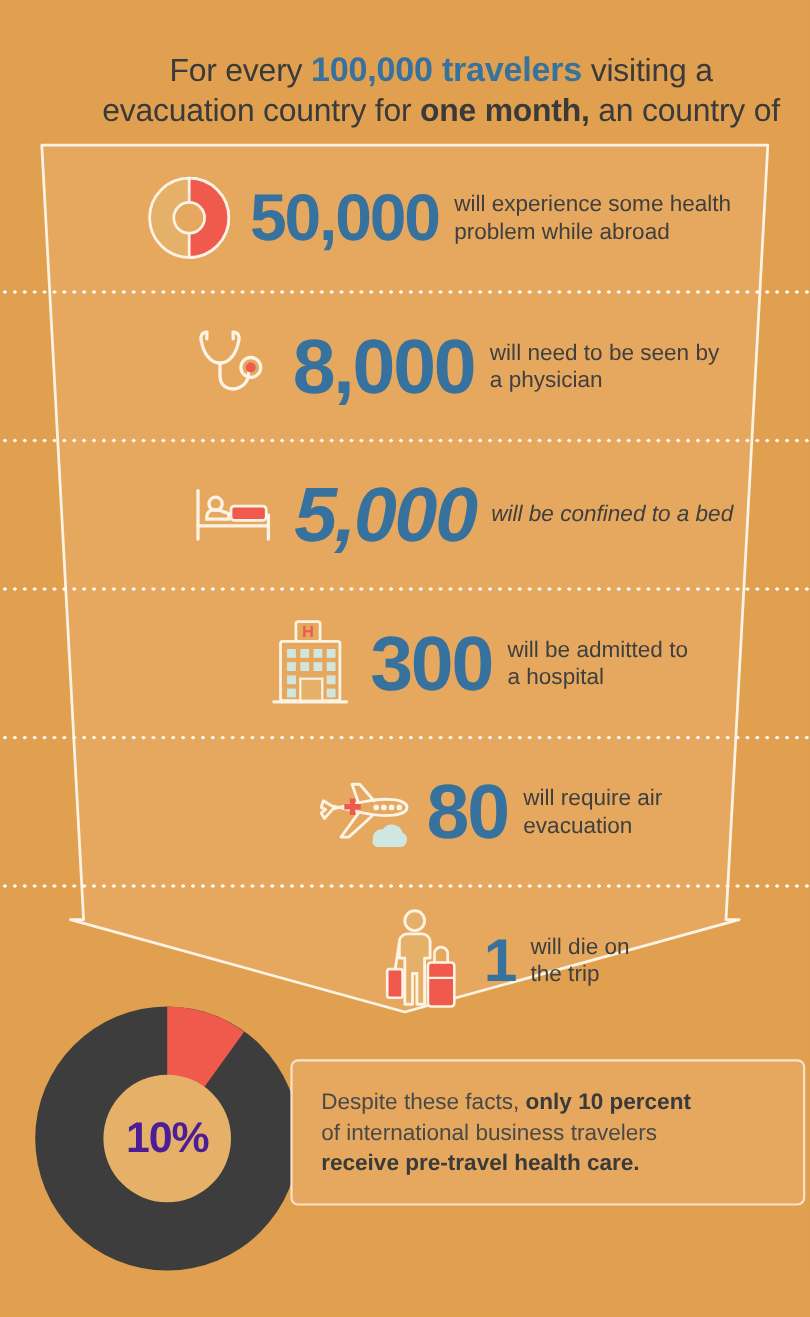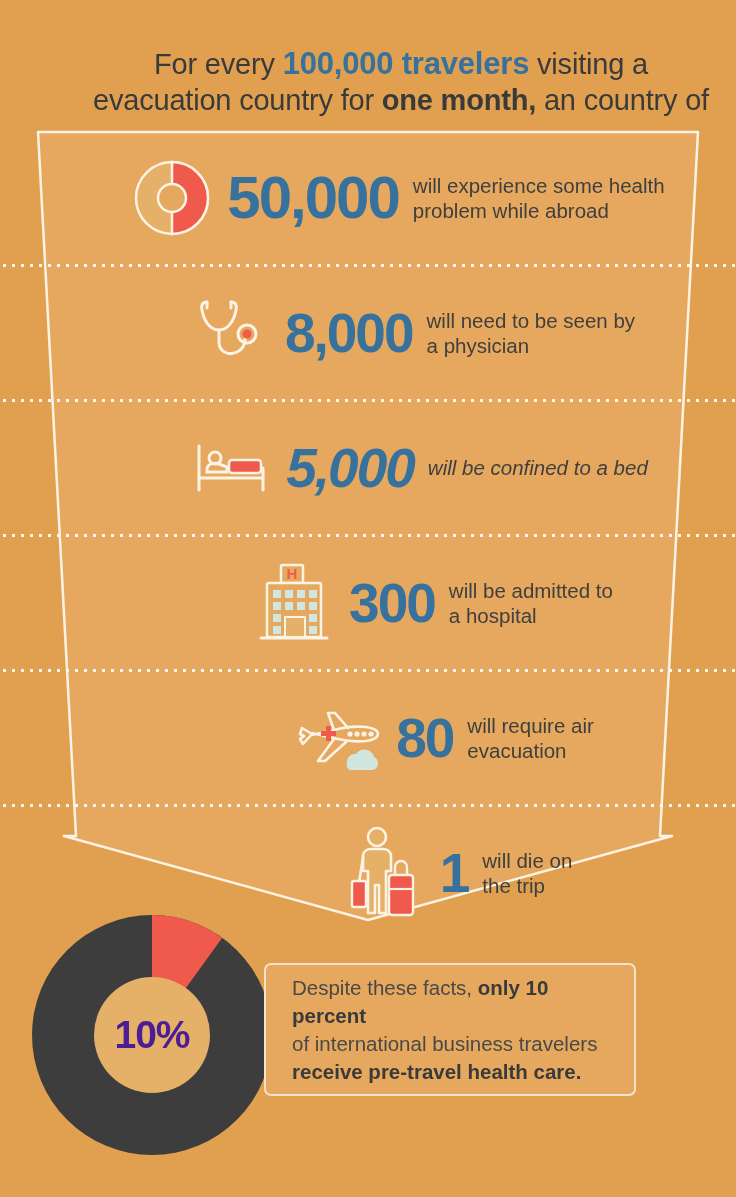--- a/index.html
+++ b/index.html
@@ -50,21 +50,21 @@
   }
 
   .icon-cell{
     width:110px;height:92px;
     display:flex;align-items:center;justify-content:center;
     flex:0 0 auto;
   }
   .num{
     color:#37719e;
     font-weight:bold;
-    font-size:55px;
+    font-size:70px;
     line-height:58px;
     letter-spacing:-2px;
     text-align:right;
     flex:0 0 auto;
     padding-right:14px;
     white-space:nowrap;
   }
   .desc{
     color:#3f3f3f;
     font-size:20.5px;
@@ -87,21 +87,21 @@
   .donut-wrap{position:absolute;left:22px;top:905px;width:260px;height:260px;}
   .donut-label{
     position:absolute;left:0;top:0;width:260px;height:260px;
     display:flex;align-items:center;justify-content:center;
     color:#4c1d95;font-weight:bold;font-size:39px;letter-spacing:-1px;
     pointer-events:none;
   }
 
   
   .callout{
-    position:absolute;left:264px;top:963px;width:372px;height:133px;
+    position:absolute;left:264px;top:963px;width:468px;height:133px;
     border:2px solid #f6e3c9;border-radius:7px;
     background:#e5a85e;
     box-sizing:border-box;
     display:flex;align-items:center;
   }
   .callout p{
     margin:0;padding:0 22px 0 26px;
     color:#494949;font-size:20.5px;line-height:28px;
   }
   .callout b{color:#3a3a3a;font-weight:bold;}

